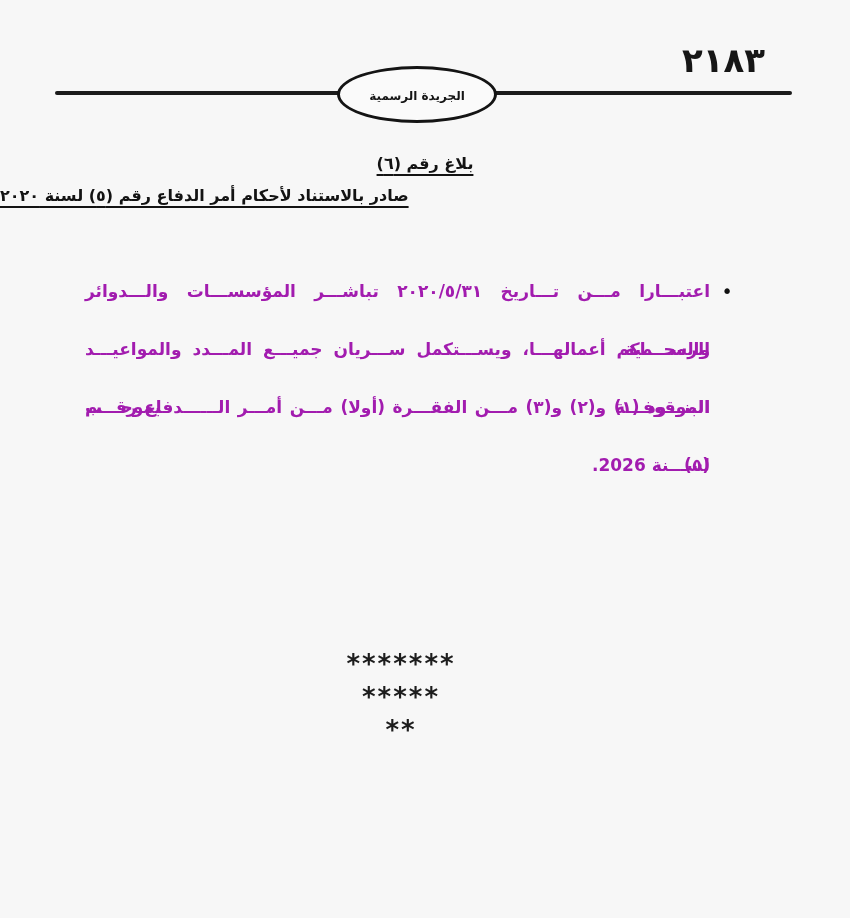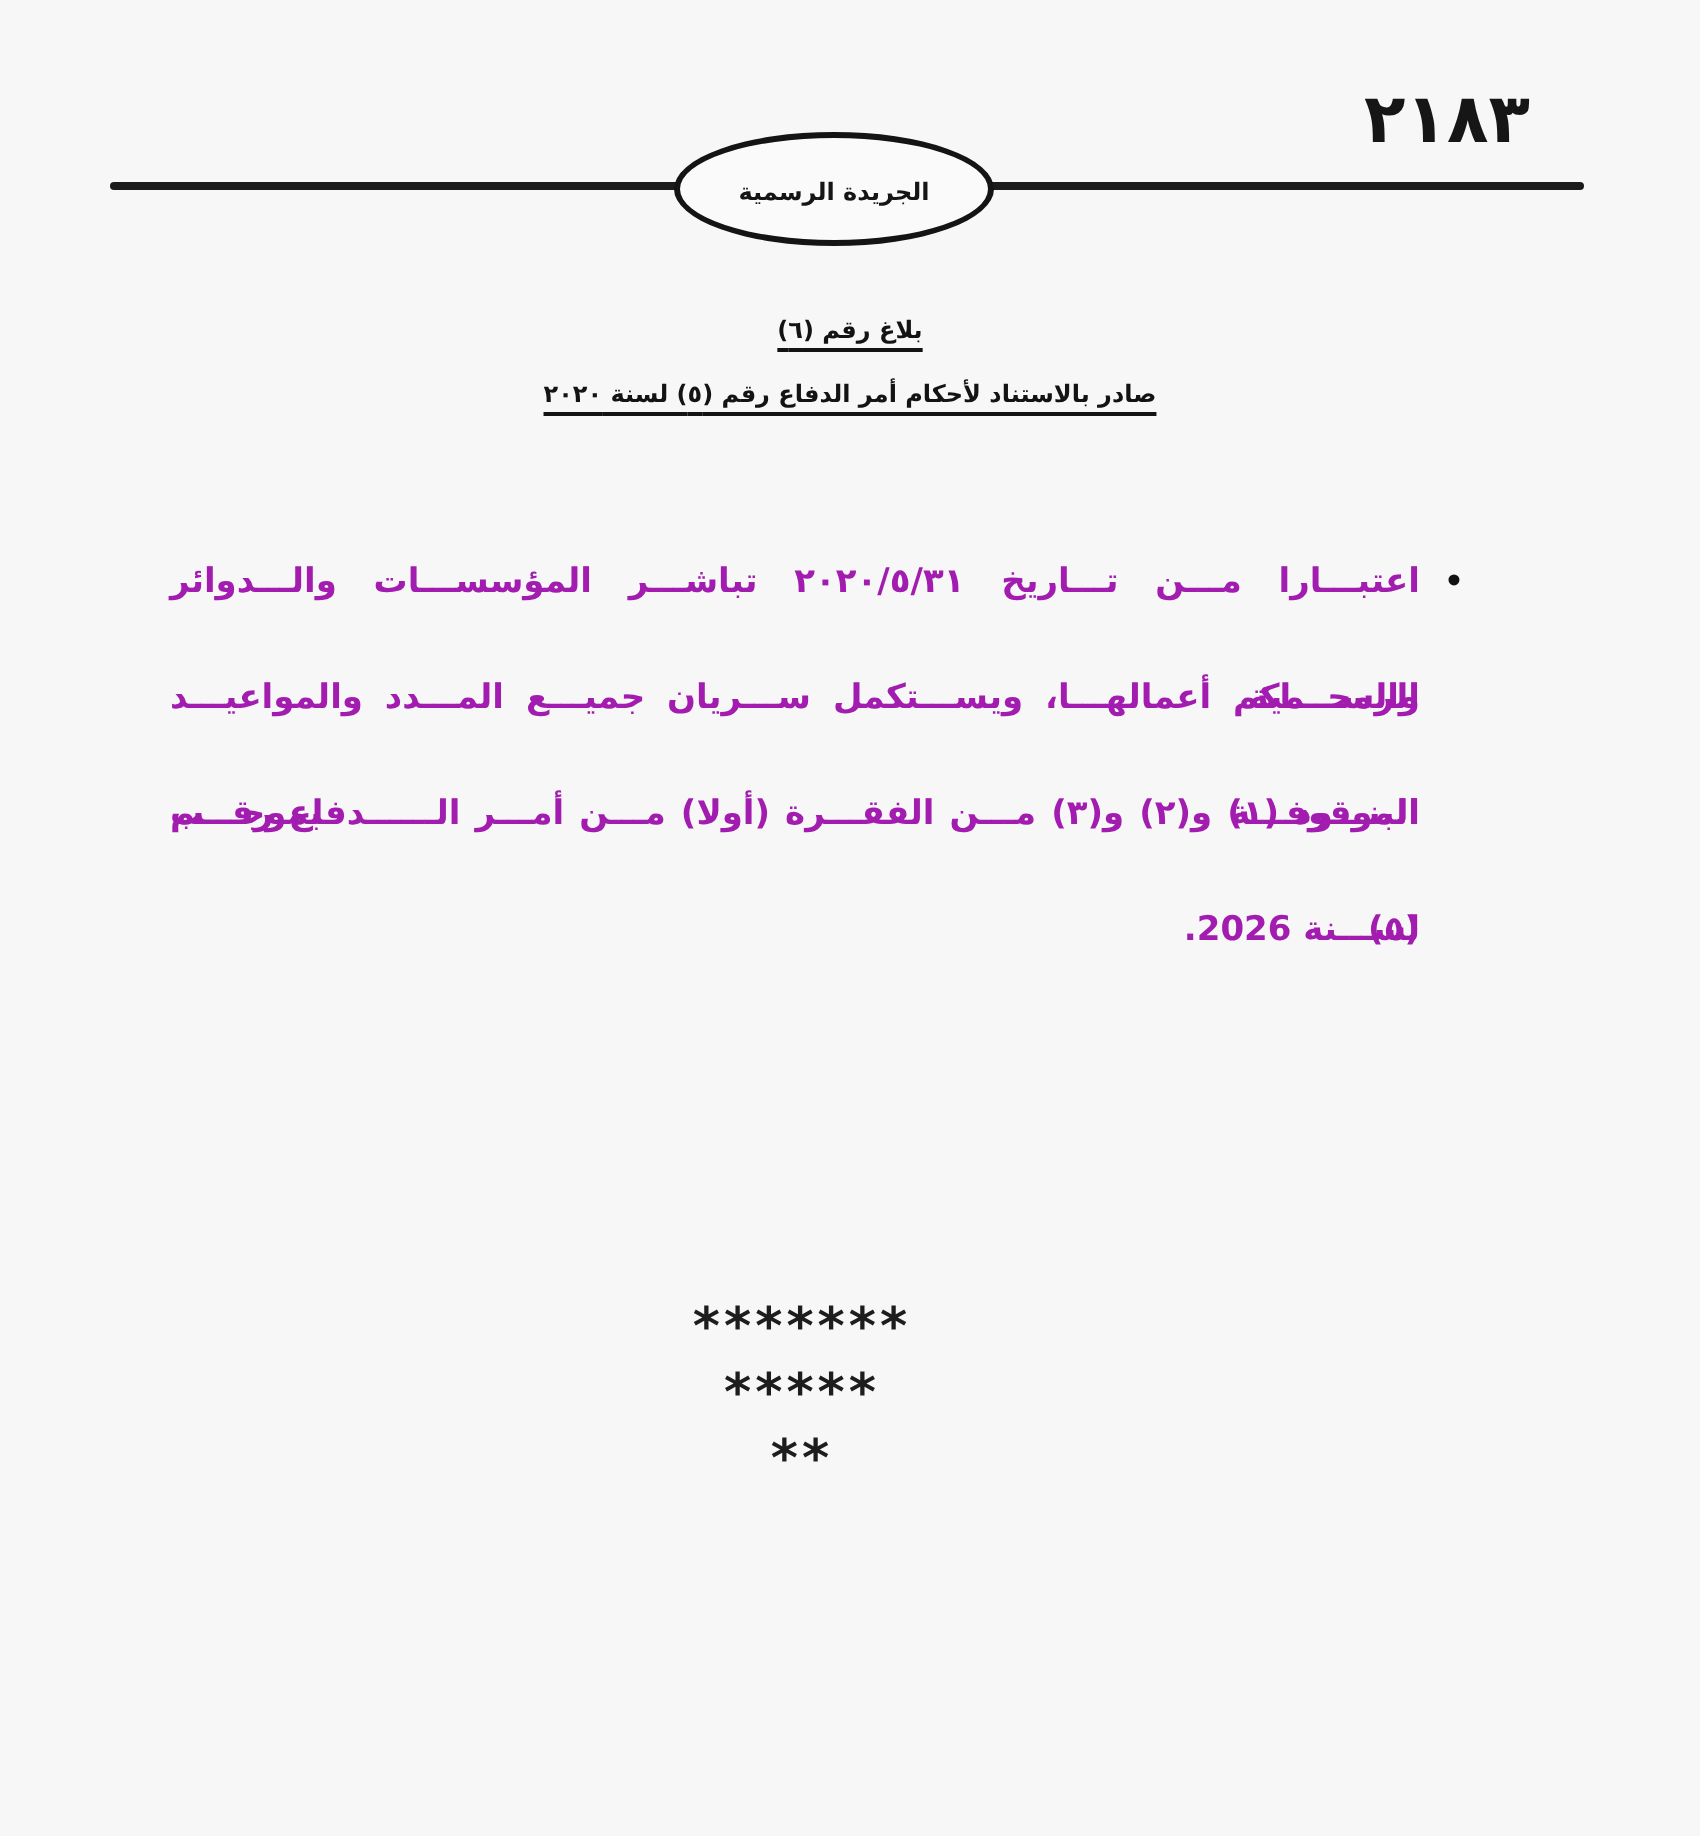--- a/index.html
+++ b/index.html
@@ -73,25 +73,25 @@
     left: 0;
     width: 100%;
     text-align: center;
     direction: rtl;
   }
   .communique-subtitle {
     position: absolute;
     top: 186px;
     left: 0;
     width: 100%;
-    text-align: center;
+    text-align: left;
     direction: rtl;
   }
   .title-text {
-    font-size: 12px;
+    font-size: 16px;
     font-weight: bold;
     text-decoration: underline;
     text-decoration-thickness: 1.5px;
     text-underline-offset: 5px;
     color: #131313;
   }
 
   
   .bullet-marker {
     position: absolute;

